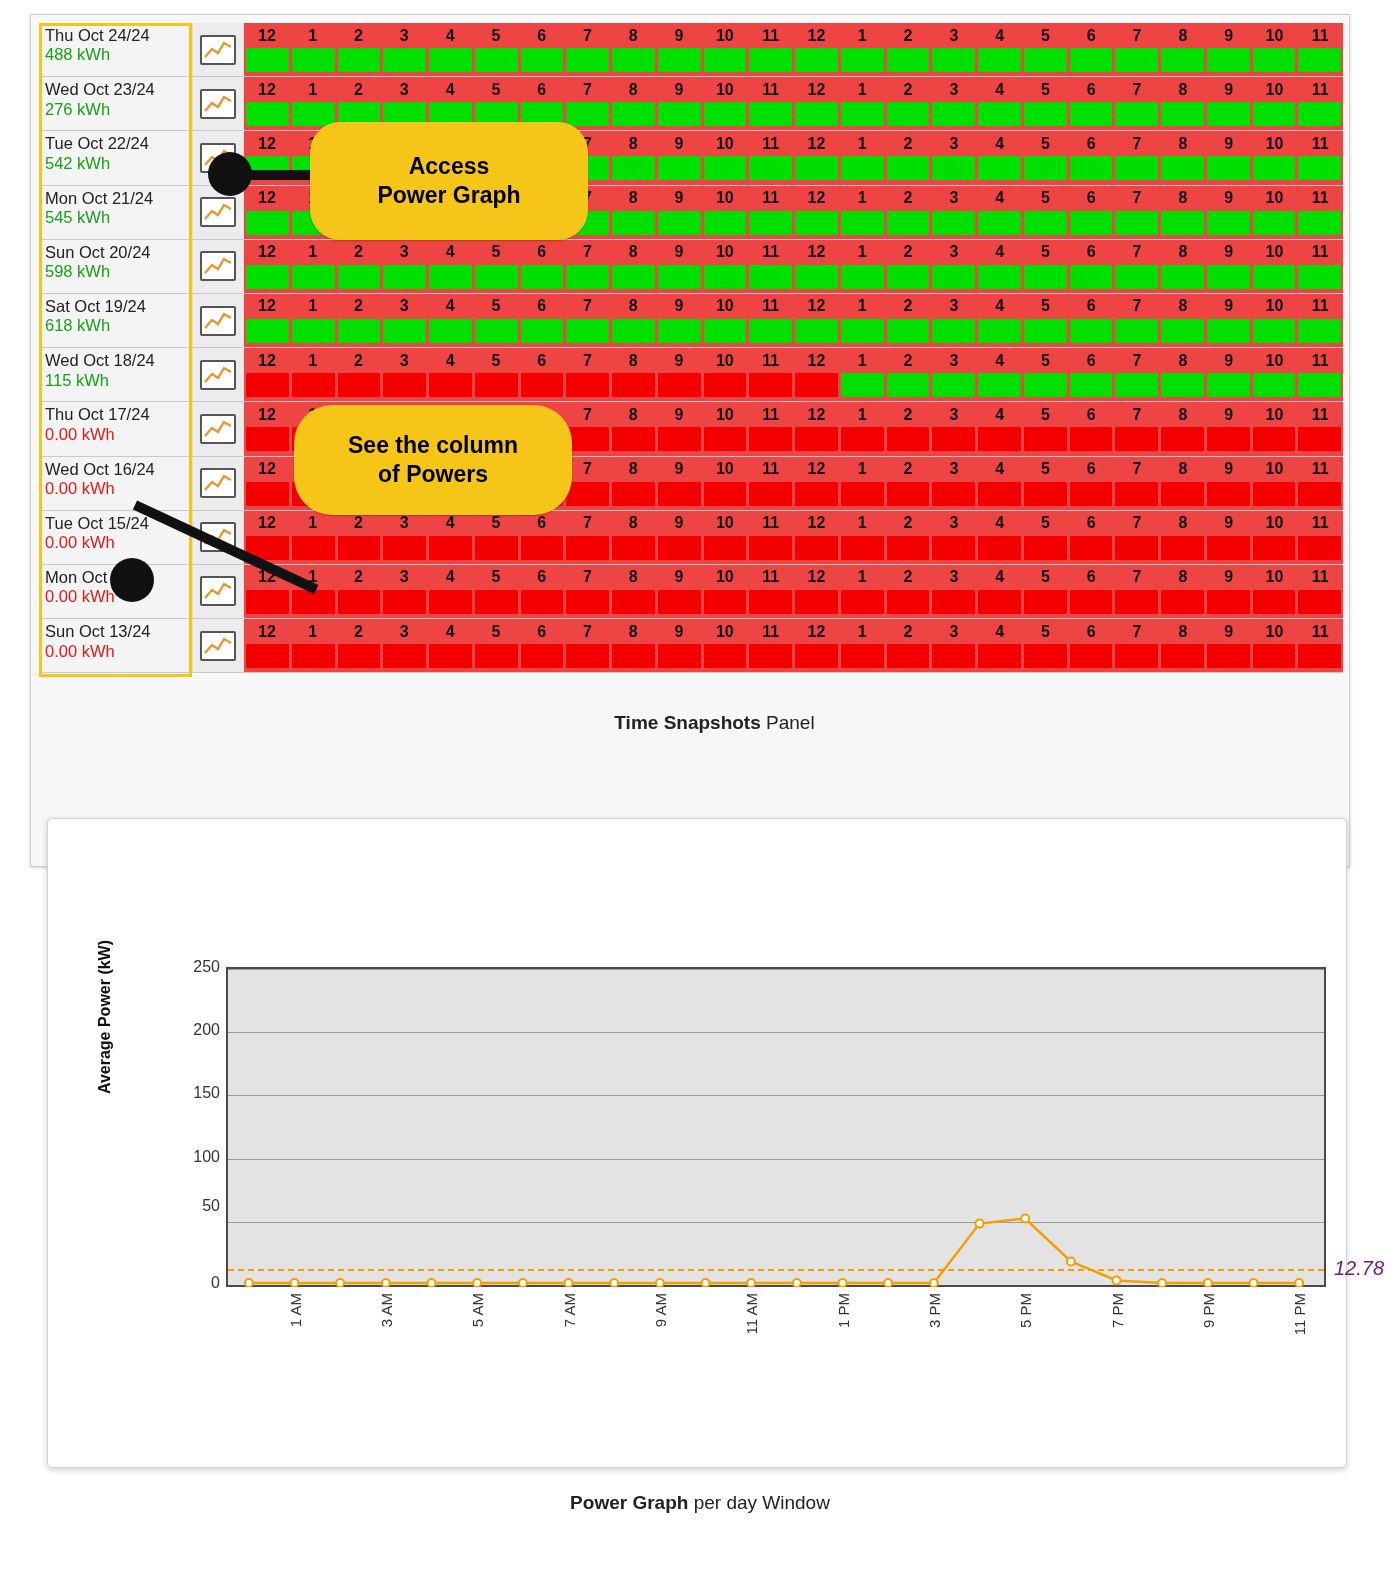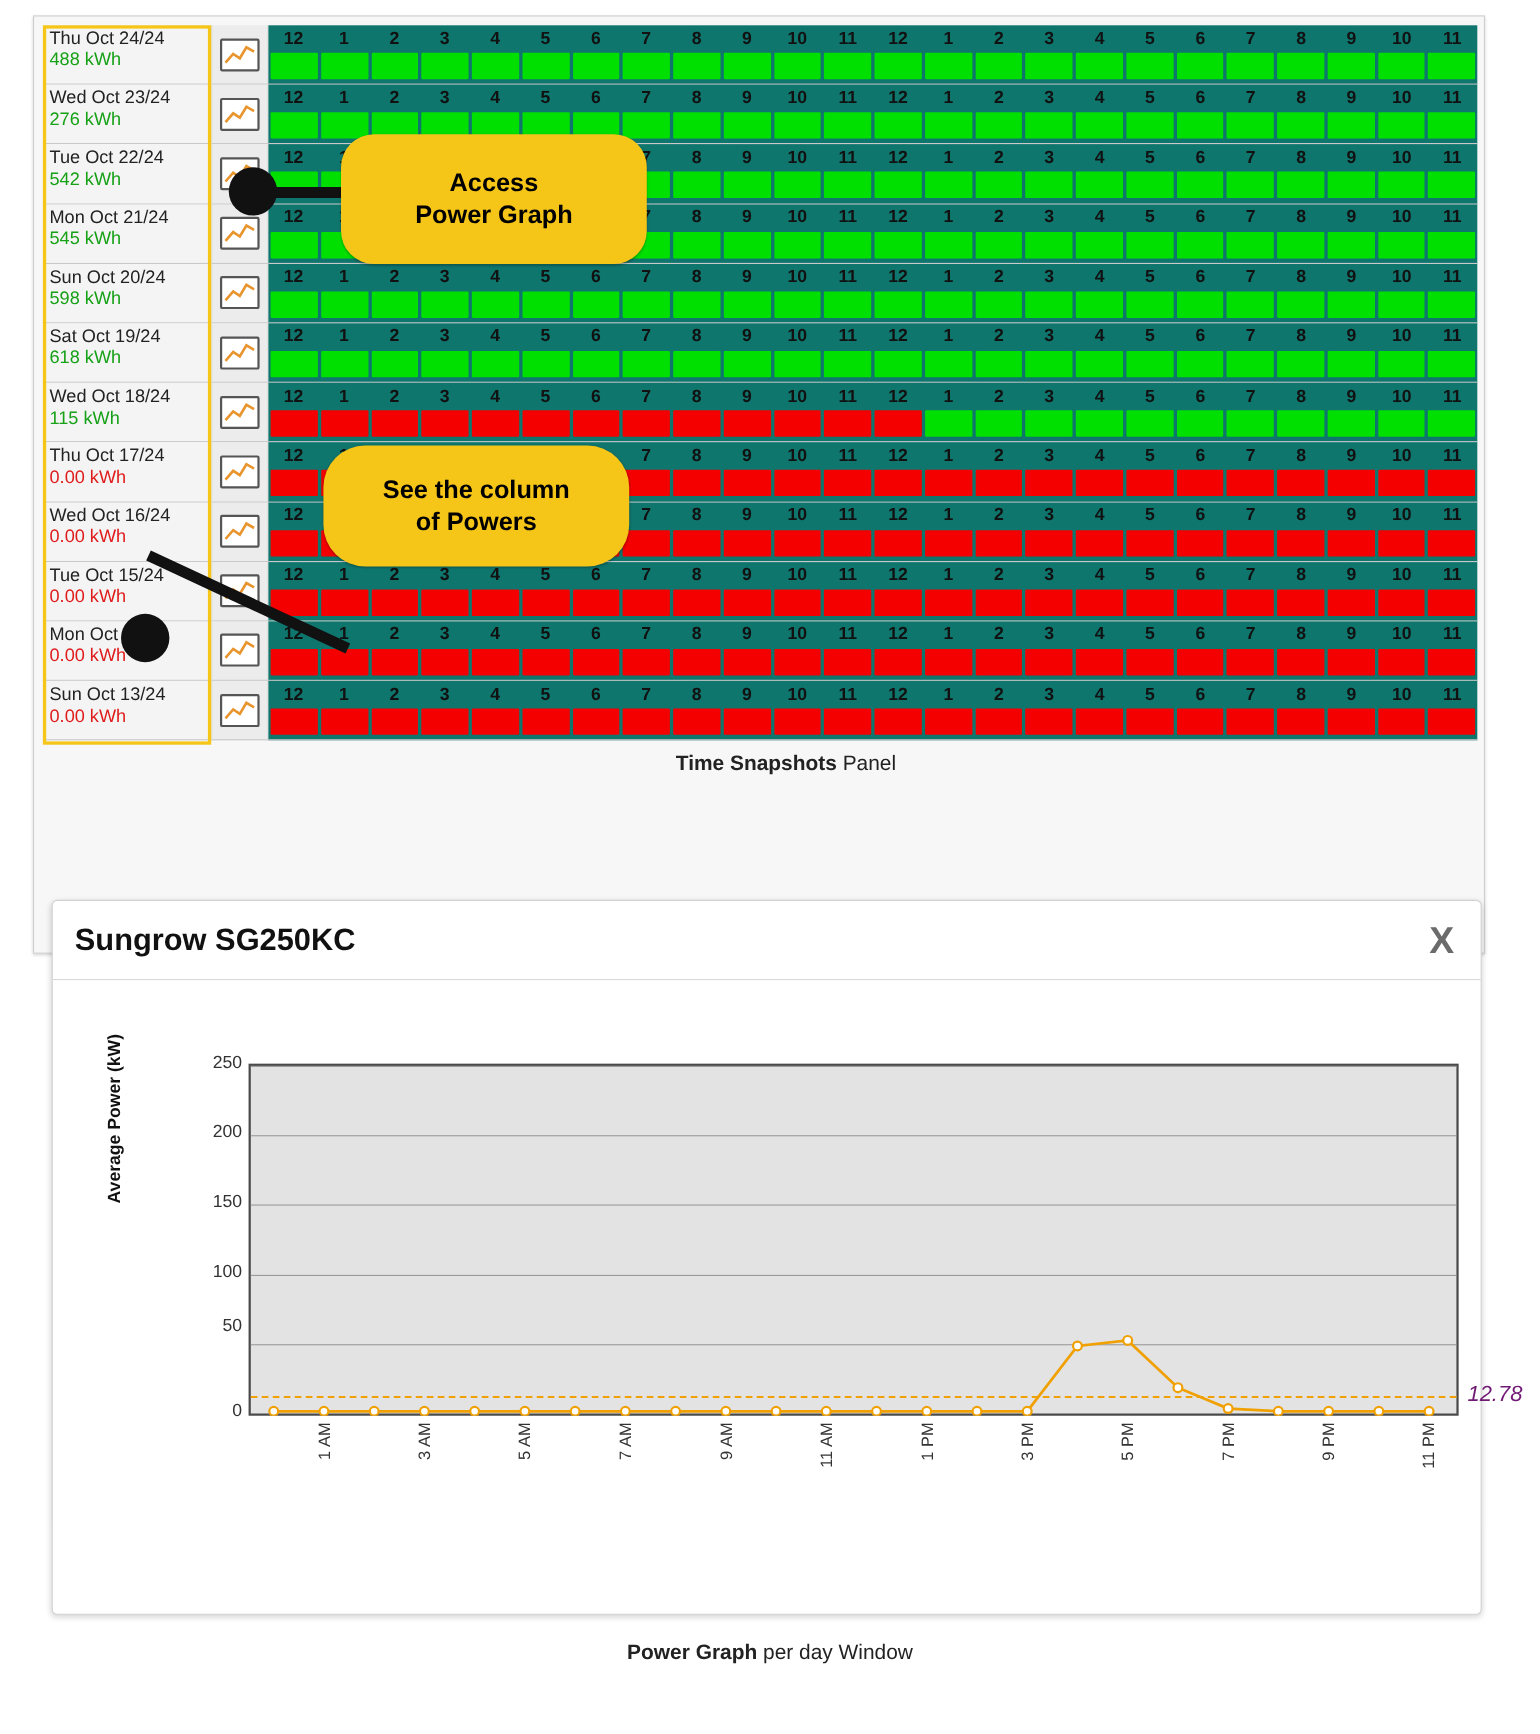--- a/index.html
+++ b/index.html
@@ -88,21 +88,21 @@
     background: #fff;
     border: 2px solid #555;
     border-radius: 2px;
     display: block;
   }
   .hours-cell {
     flex: 1;
     box-sizing: border-box;
     display: flex;
     flex-direction: column;
-    background: #0f766e;
+    background: #ef4444;
     border-bottom: 1px solid #c9c9c9;
   }
   .hour-labels {
     display: flex;
     height: 25px;
     align-items: center;
   }
   .hour-labels span {
     flex: 1;
     text-align: center;
@@ -162,21 +162,21 @@
                  transform: rotate(25deg); transform-origin: left center; }
 
   .panel-caption {
     position: absolute;
     left: 0; right: 0;
     text-align: center;
     font-size: 19px;
     color: #222;
   }
   .panel-caption b { font-weight: bold; }
-  #caption-snapshots { top: 684px; padding-left: 29px; }
+  #caption-snapshots { top: 712px; padding-left: 29px; }
   #caption-graph { top: 1492px; }
 
   
   .graph-window {
     position: absolute;
     left: 47px;
     top: 818px;
     width: 1300px;
     height: 650px;
     background: #fff;
@@ -1084,24 +1084,20 @@
     <div>See the column</div>
     <div>of Powers</div>
   </div>
 </div>
 
 <div class="panel-caption" id="caption-snapshots">
   <b>Time Snapshots</b><span> Panel</span>
 </div>
 
 <div class="graph-window">
-  <div class="gw-titlebar">
-    <div class="gw-title">Sungrow SG250KC</div>
-    <div class="gw-close">X</div>
-  </div>
 
   <div class="chart-area">
     <div class="y-axis-title">Average Power (kW)</div>
     <div class="plot" id="plot">
         <div class="gridline" style="top: 252.8px;"></div>
         <div class="gridline" style="top: 189.6px;"></div>
         <div class="gridline" style="top: 126.4px;"></div>
         <div class="gridline" style="top: 63.2px;"></div>
         <div class="gridline" style="top: 0px;"></div>
         <div class="threshold" style="top: 299.846px;"></div>

